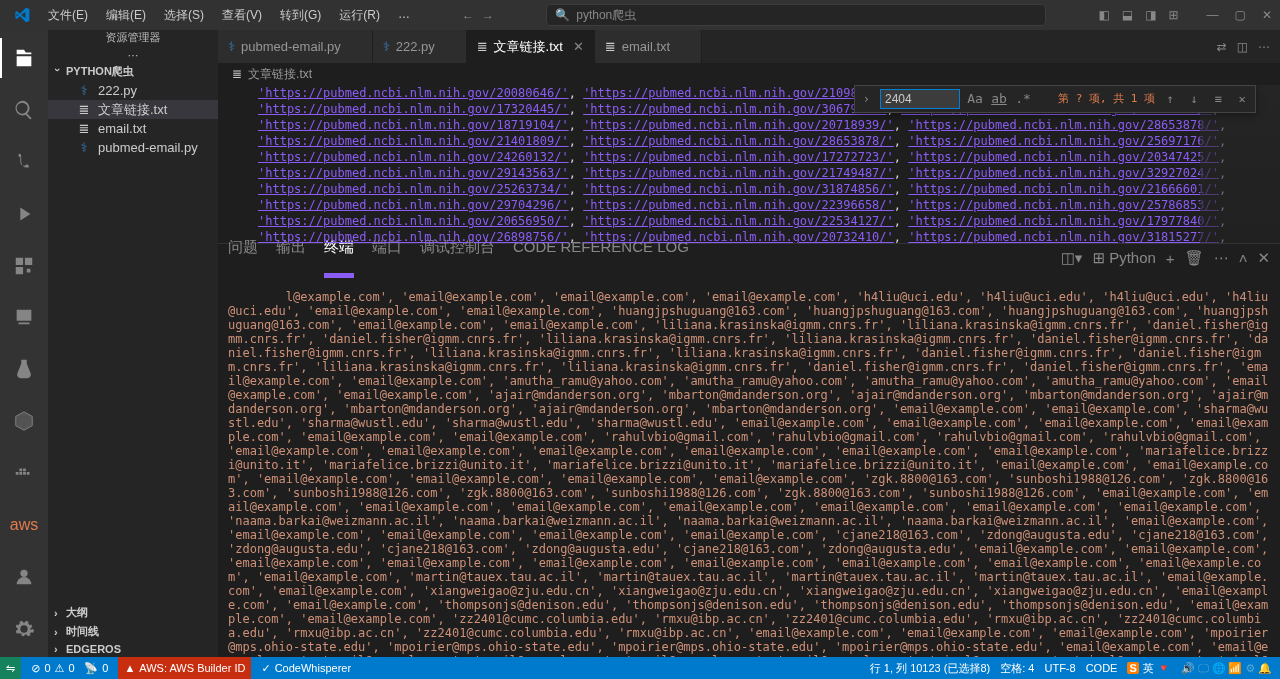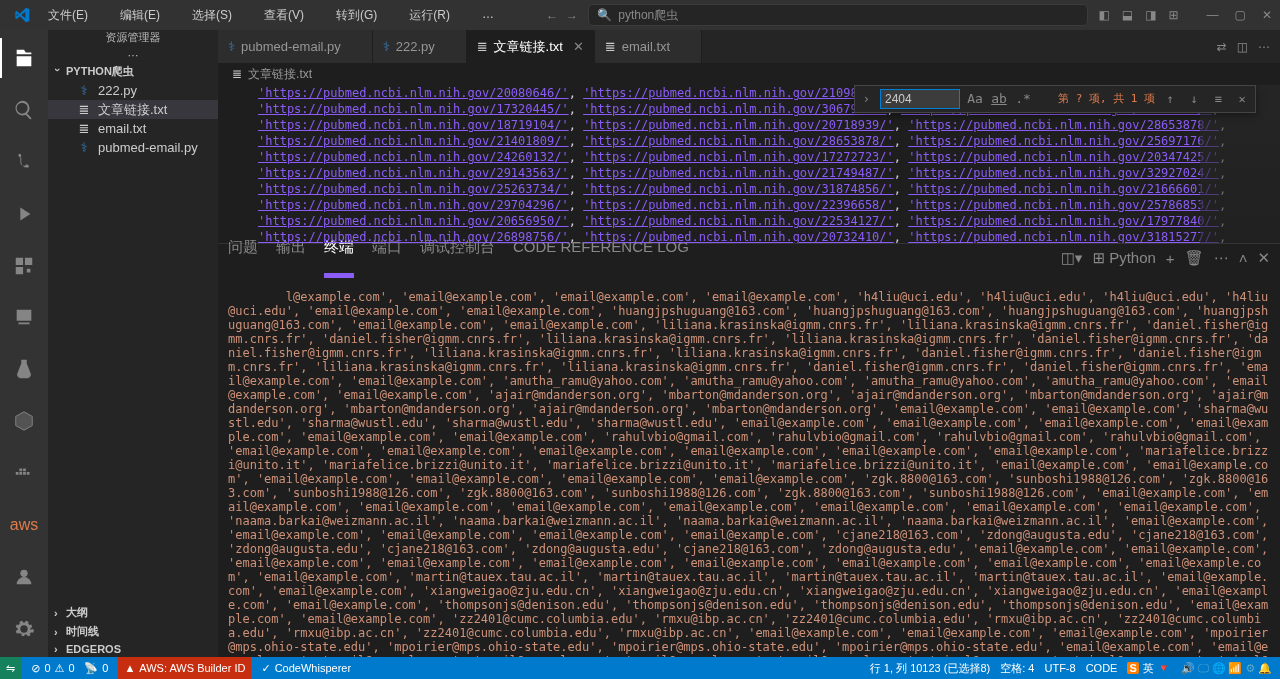--- a/index.html
+++ b/index.html
@@ -17,21 +17,21 @@
 
 .titlebar {
   height: 30px;
   background: #323233;
   display: flex;
   align-items: center;
   padding: 0 8px;
   gap: 4px;
 }
 .titlebar .vscode-icon { width: 16px; height: 16px; margin: 0 6px; }
-.titlebar .menu { display: flex; gap: 16px; }
+.titlebar .menu { display: flex; gap: 2px; }
 .titlebar .menu-item { padding: 4px 8px; cursor: pointer; }
 .titlebar .nav-arrows { display: flex; gap: 8px; margin-left: 40px; color: #888; }
 .titlebar .center { flex: 1; display: flex; justify-content: center; }
 .titlebar .search-box {
   width: 500px; background: #252526; border: 1px solid #3c3c3c;
   border-radius: 5px; height: 22px; display: flex; align-items: center;
   padding: 0 8px; color: #888; gap: 6px;
 }
 .titlebar .right-icons { display: flex; gap: 12px; align-items: center; color: #888; }
 .titlebar .win-controls { display: flex; gap: 16px; margin-left: 16px; }

